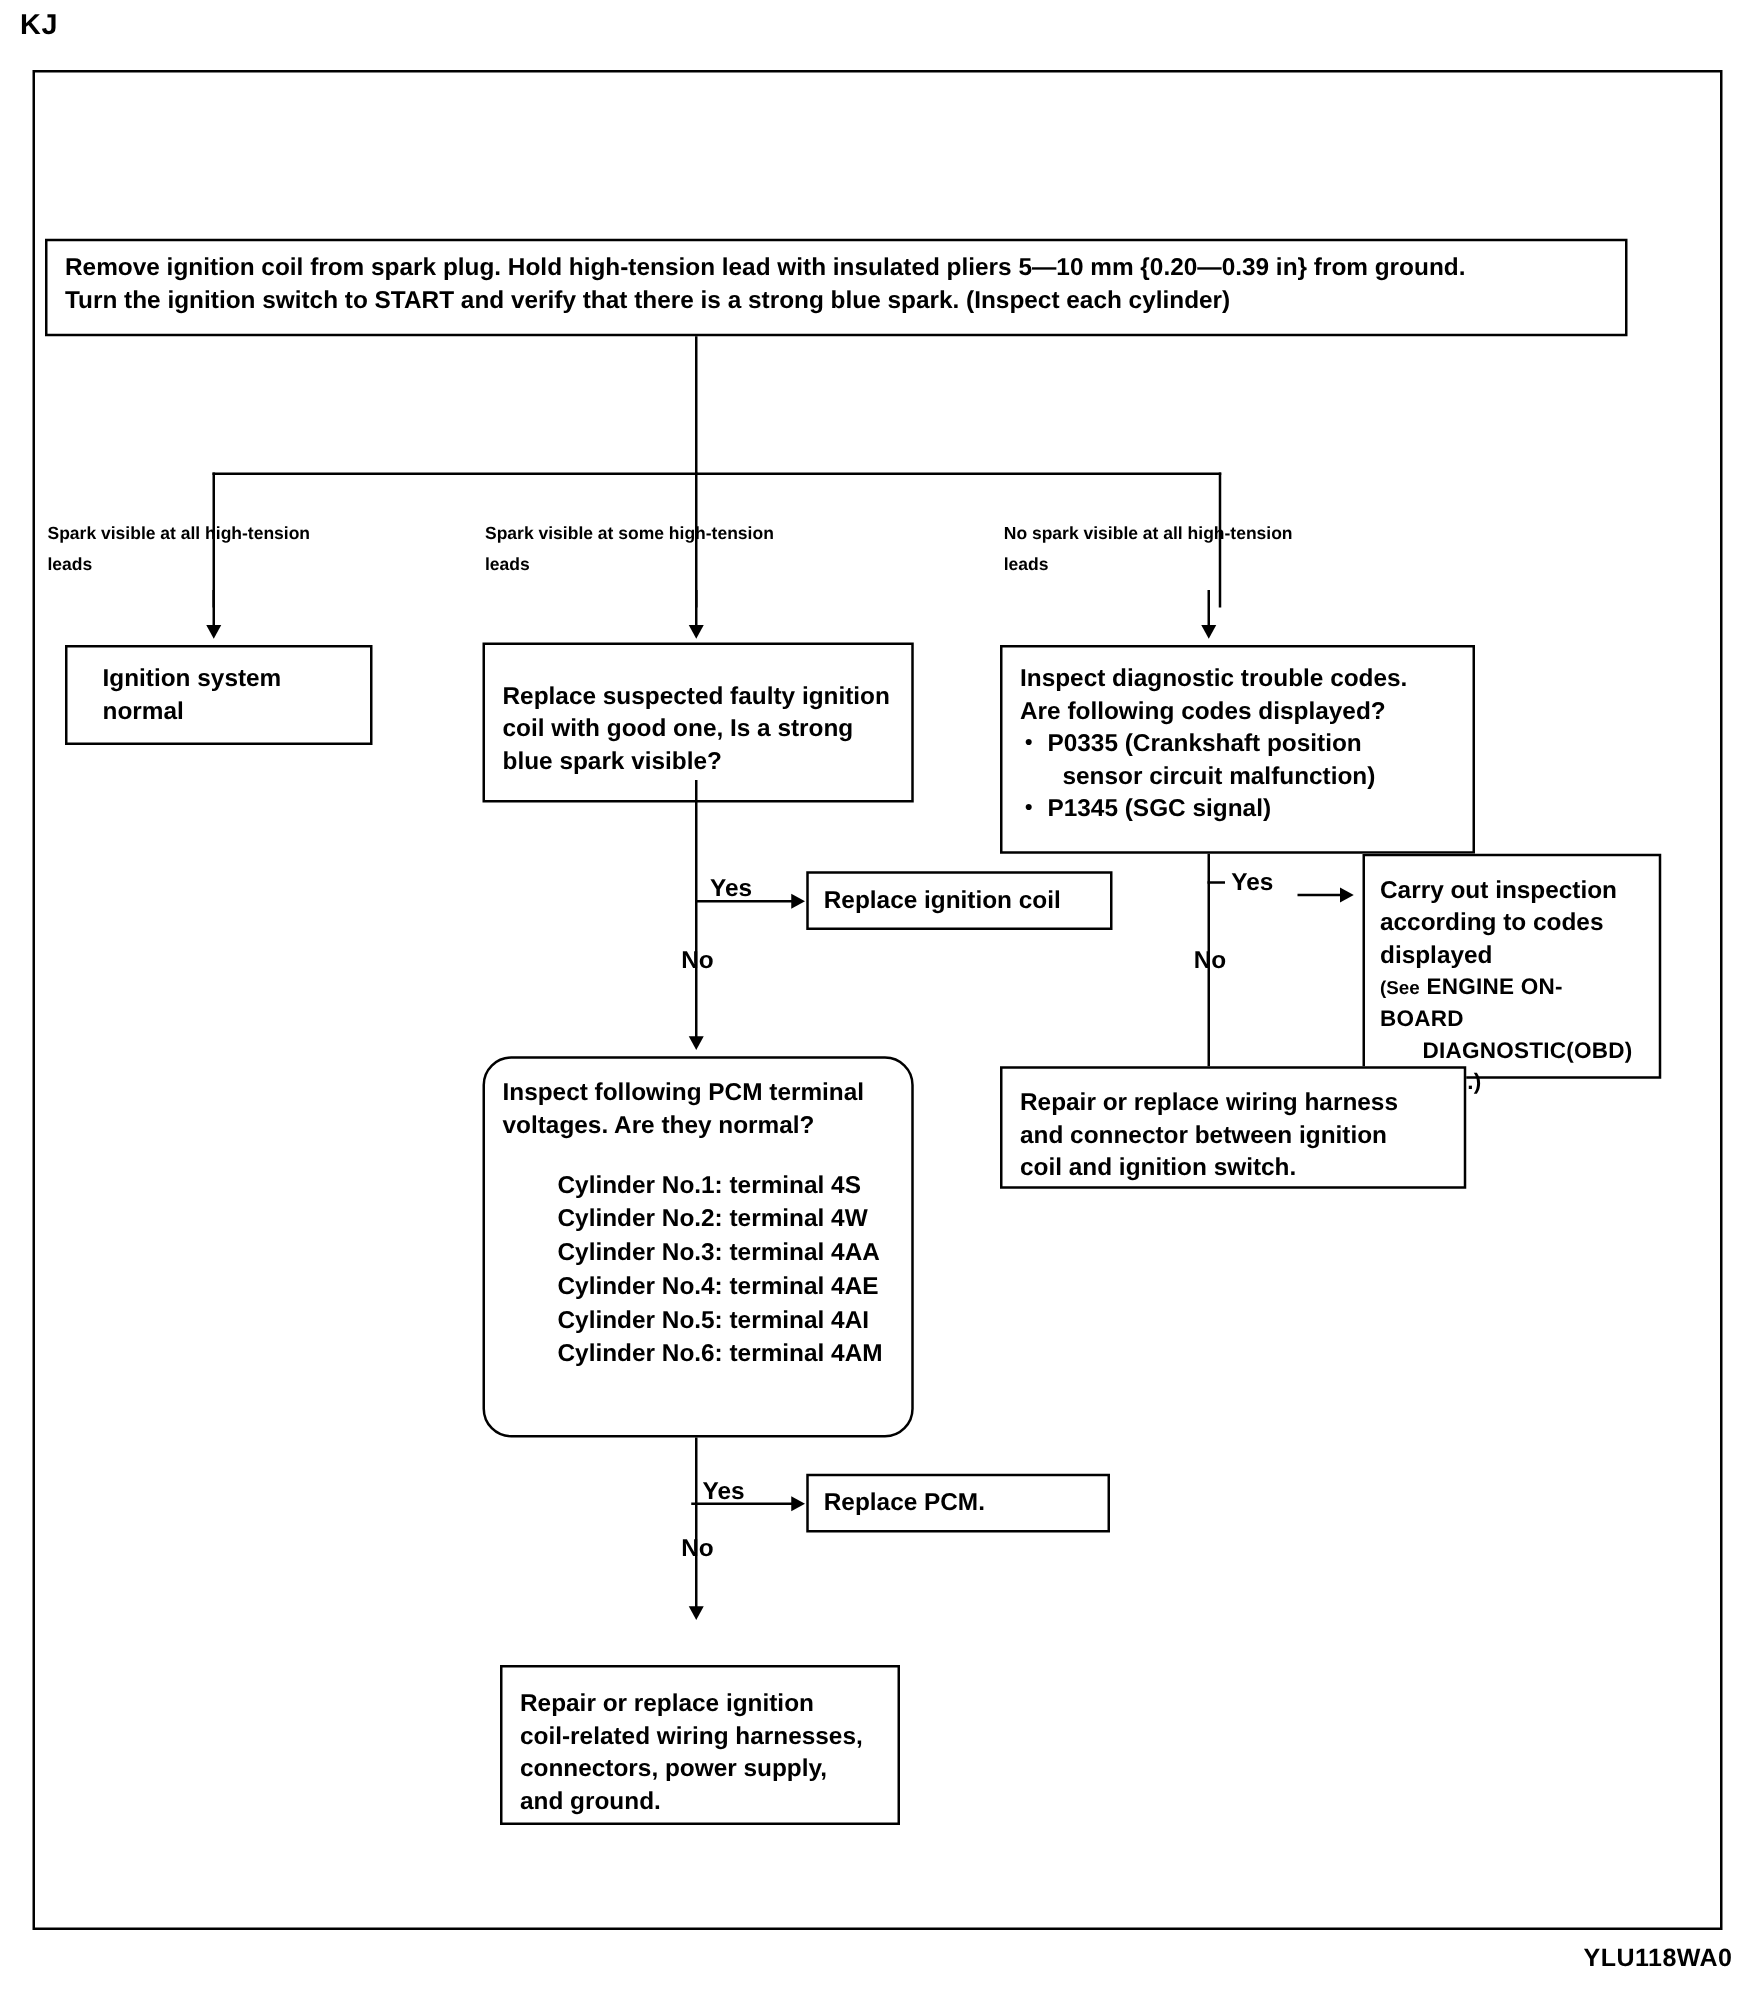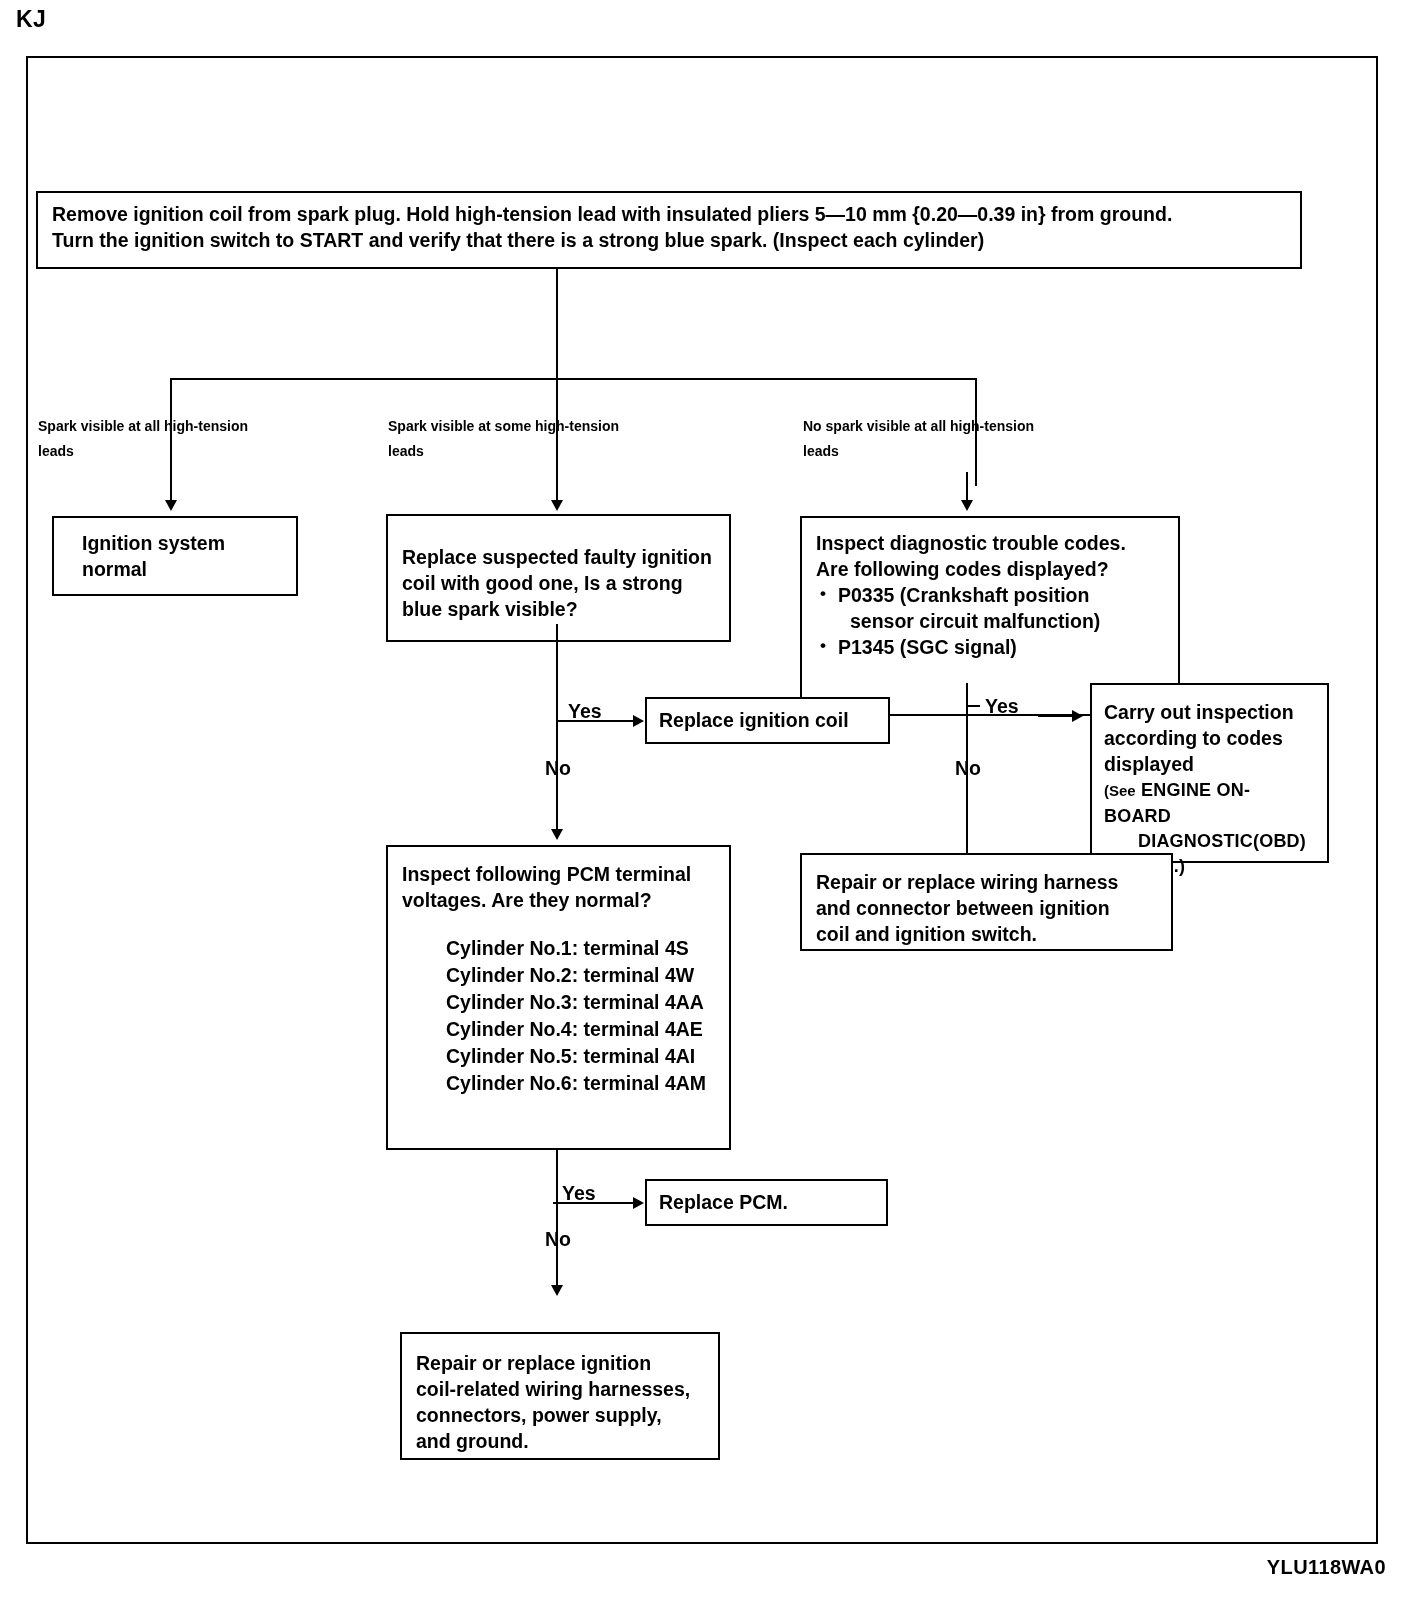--- a/index.html
+++ b/index.html
@@ -157,21 +157,21 @@
   <div class="abs vline" style="left:966px; top:472px; height:32px;"></div>
   <div class="abs arrow-down" style="left:961px; top:500px;"></div>
 
   <div class="abs box" style="left:52px; top:516px; width:246px; height:80px; white-space:pre-line; padding:12px 28px;">Ignition system
 normal</div>
 
   <div class="abs box" style="left:386px; top:514px; width:345px; height:128px; white-space:pre-line; padding:28px 14px;">Replace suspected faulty ignition
 coil with good one, Is a strong
 blue spark visible?</div>
 
-  <div class="abs box" style="left:800px; top:516px; width:380px; height:200px; padding:12px 14px;">
+  <div class="abs box" style="left:800px; top:516px; width:380px; height:167px; padding:12px 14px;">
     <div>Inspect diagnostic trouble codes.</div>
     <div>Are following codes displayed?</div>
     <ul class="bullets">
       <li>
         <span>P0335 (Crankshaft position</span>
         <span class="cont">sensor circuit malfunction)</span>
       </li>
       <li>
         <span>P1345 (SGC signal)</span>
       </li>
@@ -182,21 +182,21 @@
 
   <div class="abs yn" style="left:568px; top:700px;">Yes</div>
   <div class="abs hline" style="left:556px; top:720px; width:85px;"></div>
   <div class="abs arrow-right" style="left:633px; top:715px;"></div>
 
   <div class="abs box" style="left:645px; top:697px; width:245px; height:47px; padding:8px 12px;">Replace ignition coil</div>
 
   <div class="abs yn" style="left:545px; top:757px;">No</div>
   <div class="abs arrow-down" style="left:551px; top:829px;"></div>
 
-  <div class="abs box" style="left:386px; top:845px; width:345px; height:305px; padding:14px 14px;">
+  <div class="abs box" style="left:386px; top:845px; width:345px; height:305px; padding:14px 14px;border-radius:23px;">
     <div>Inspect following PCM terminal</div>
     <div>voltages. Are they normal?</div>
     <div class="term-list">
       <div>Cylinder No.1: terminal 4S</div>
       <div>Cylinder No.2: terminal 4W</div>
       <div>Cylinder No.3: terminal 4AA</div>
       <div>Cylinder No.4: terminal 4AE</div>
       <div>Cylinder No.5: terminal 4AI</div>
       <div>Cylinder No.6: terminal 4AM</div>
     </div>

